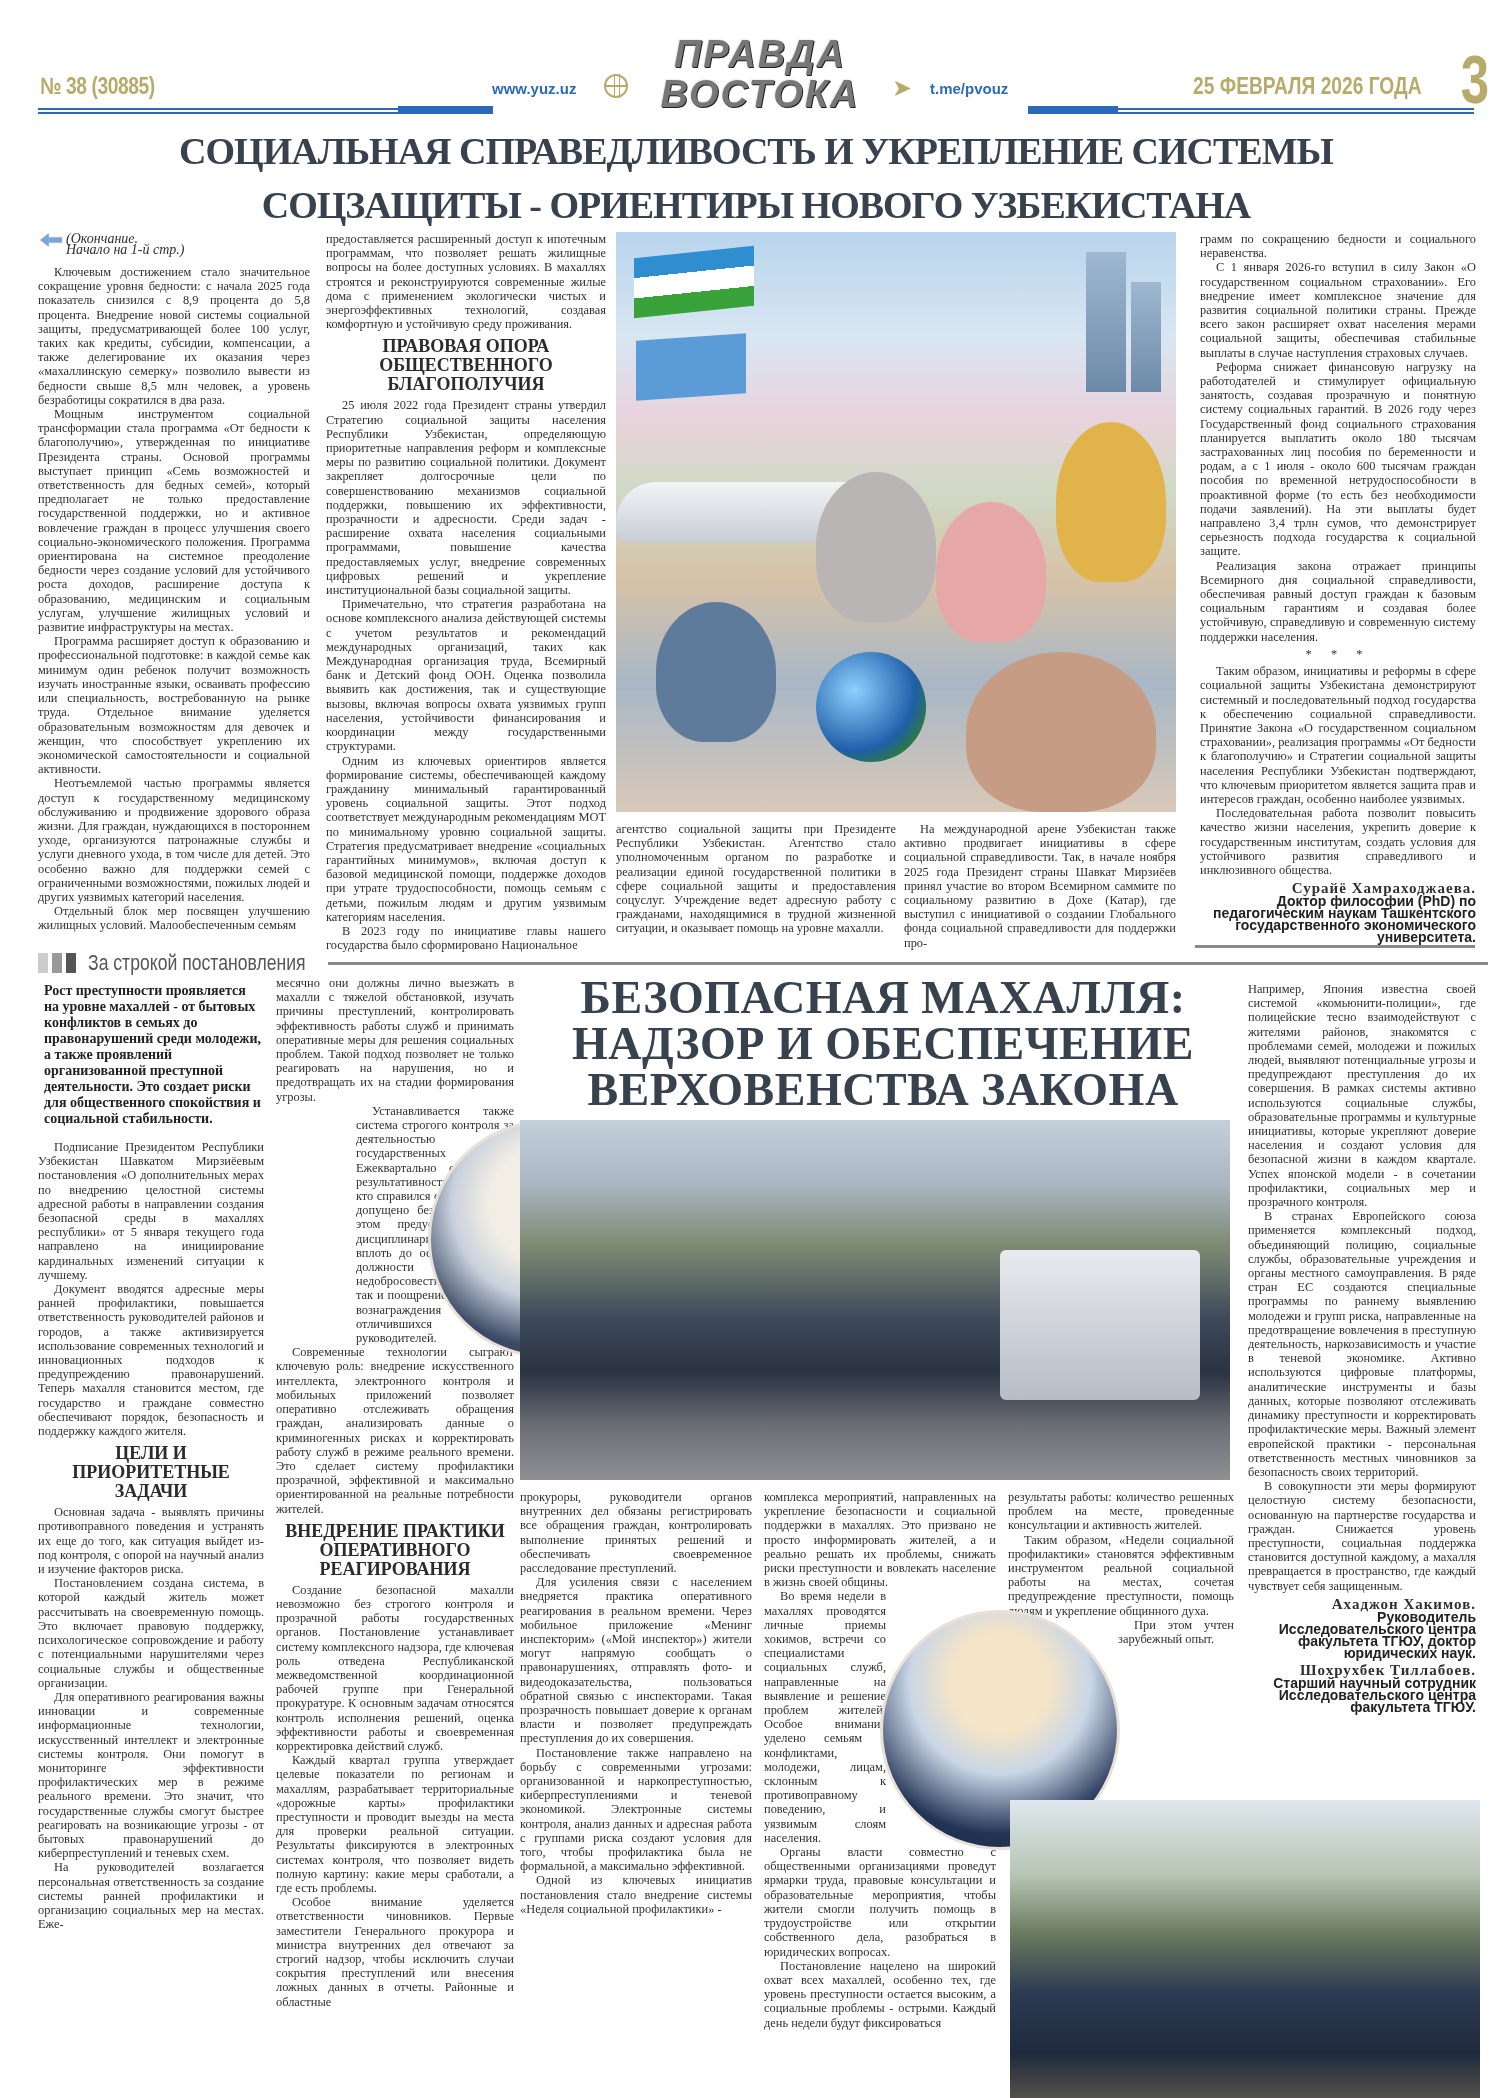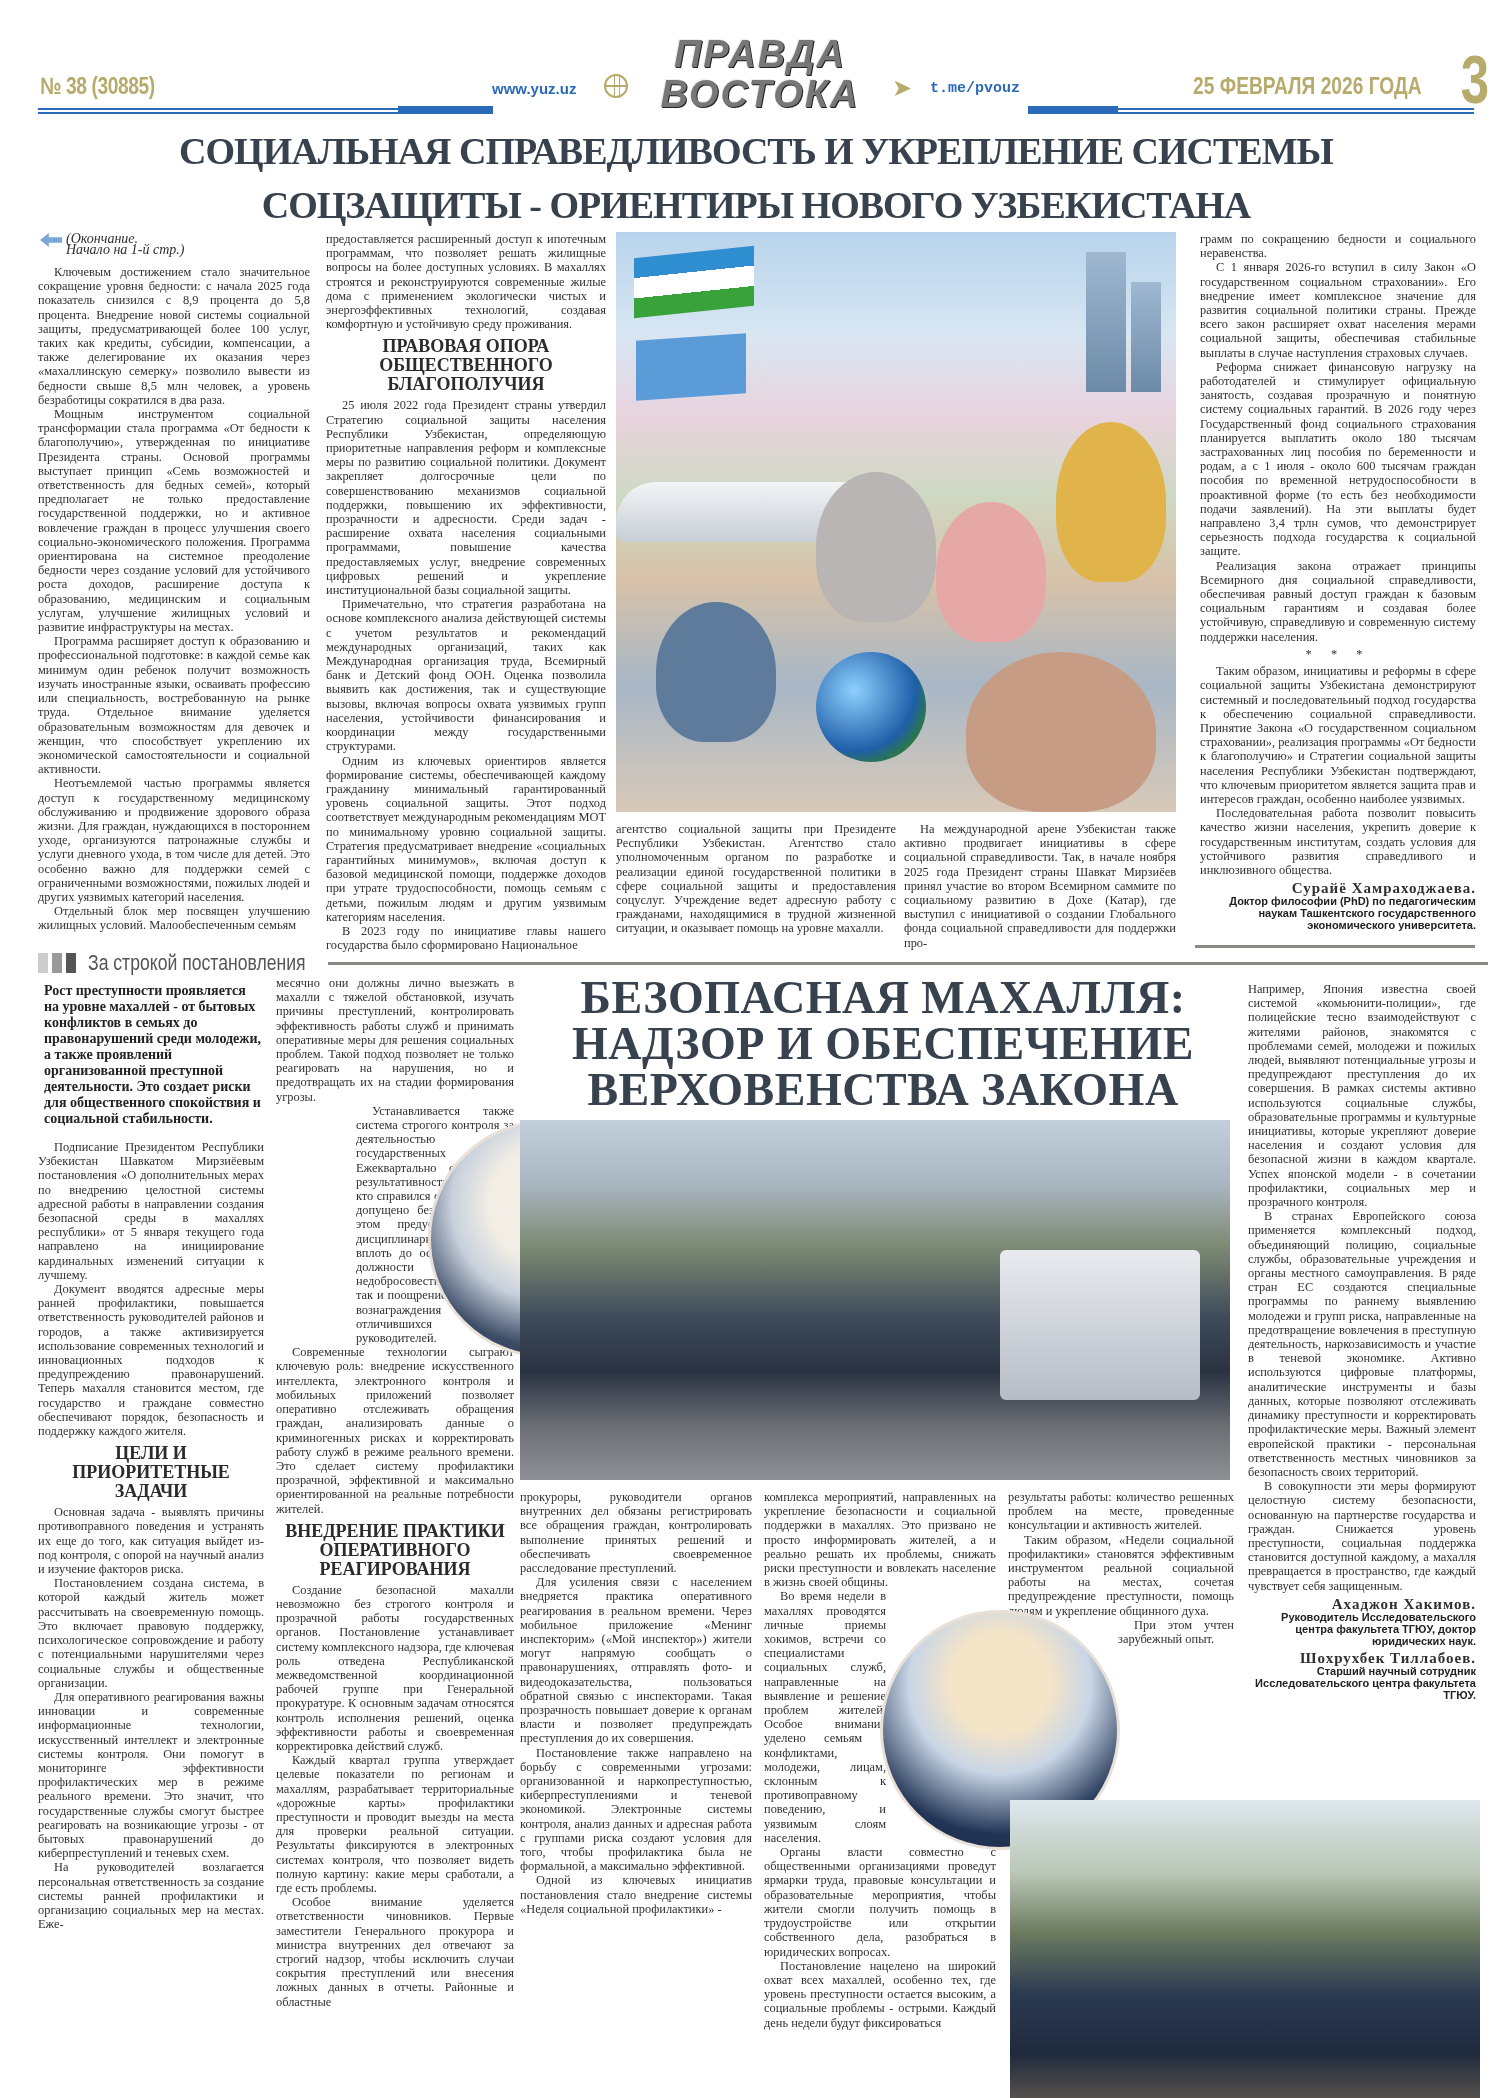--- a/index.html
+++ b/index.html
@@ -4,21 +4,21 @@
 <style>
   * { box-sizing: border-box; margin: 0; padding: 0; }
   body { width: 1512px; height: 2098px; background: #ffffff; font-family: "Liberation Serif", serif; color: #2a2a2a; overflow: hidden; position: relative; }
   .masthead { position: absolute; left: 0; top: 0; width: 1512px; height: 125px; }
   .issue { position: absolute; left: 40px; top: 72px; font-family: "Liberation Sans", sans-serif; font-weight: bold; font-size: 24px; color: #b7ab6c; letter-spacing: -0.5px; transform: scaleX(0.8); transform-origin: left; }
   .date { position: absolute; right: 90px; top: 72px; font-family: "Liberation Sans", sans-serif; font-weight: bold; font-size: 24px; color: #b7ab6c; transform: scaleX(0.8); transform-origin: right; }
   .pagenum { position: absolute; right: 18px; top: 40px; font-family: "Liberation Sans", sans-serif; font-weight: bold; font-size: 68px; color: #b7ab6c; transform: scaleX(0.75); }
   .rule { position: absolute; top: 106px; height: 8px; background: repeating-linear-gradient(#fff 0 2px, #2a6ab8 2px 4px); }
   .rule .thick { position: absolute; top: 0; height: 8px; background: #2a6ab8; }
   .web { position: absolute; left: 492px; top: 80px; font-family: "Liberation Sans", sans-serif; font-size: 15px; font-weight: bold; color: #2a6ab8; }
-  .tg { position: absolute; left: 930px; top: 80px; font-family: Liberation Mono, monospace; font-size: 15px; font-weight: bold; color: #2a6ab8; }
+  .tg { position: absolute; left: 930px; top: 80px; font-family: Liberation Sans, sans-serif; font-size: 15px; font-weight: bold; color: #2a6ab8; }
   .globe { position: absolute; left: 604px; top: 74px; width: 24px; height: 24px; border-radius: 50%; border: 2px solid #b7ab6c; }
   .globe::before { content:""; position:absolute; left:8px; top:-2px; width:4px; height:24px; border-left:1px solid #b7ab6c; border-right:1px solid #b7ab6c; }
   .globe::after { content:""; position:absolute; left:-2px; top:9px; width:24px; height:2px; background:#b7ab6c; }
   .plane { position: absolute; left: 892px; top: 74px; font-size: 24px; color: #b7ab6c; }
   .logo { position: absolute; left: 660px; top: 34px; width: 200px; text-align: center; font-family: "Liberation Sans", sans-serif; font-weight: bold; font-size: 38px; line-height: 40px; color: #777; letter-spacing: 2px; text-shadow: 1px 1px 0 #222, -1px -1px 0 #eee; font-style: italic; }
   .main-title { position: absolute; left: 20px; width: 1472px; top: 124px; text-align: center; font-family: "Liberation Serif", serif; font-weight: bold; font-size: 38px; line-height: 54px; color: #37424e; letter-spacing: -1px; }
   .col { position: absolute; font-size: 12.4px; line-height: 14.2px; text-align: justify; hyphens: auto; color: #303030; }
   .col p { text-indent: 16px; }
   .sub { text-align: center; font-weight: bold; font-size: 18px; line-height: 19px; color: #2b2b2b; margin: 6px 0 4px; text-indent: 0 !important; }
   .cont-note { font-style: italic; font-size: 14px; line-height: 11px; margin: 0 0 10px 28px; position: relative; }
@@ -36,21 +36,21 @@
   .section-tag .label { font-family: "Liberation Sans", sans-serif; font-size: 22px; color: #555; vertical-align: middle; transform: scaleX(0.8); display: inline-block; transform-origin: left; margin-left: 4px; }
   .section-tag .line { position: absolute; left: 290px; top: 12px; height: 3px; width: 1160px; background: #8a8a84; }
   .divider-top { position: absolute; left: 1195px; top: 945px; width: 280px; height: 3px; background: #8a8a84; }
   .lead { position: absolute; left: 44px; top: 983px; width: 220px; font-weight: bold; font-size: 14px; line-height: 16px; color: #222; }
   .mid-title { position: absolute; left: 548px; top: 975px; width: 670px; text-align: center; font-weight: bold; font-size: 46px; line-height: 46px; color: #37424e; letter-spacing: 0.5px; }
   .circle-img { position: absolute; left: 428px; top: 1120px; width: 238px; height: 238px; border-radius: 50%; border: 3px solid #e9e0d8; background: radial-gradient(circle at 50% 35%, #f3eee5 0 30%, #c8d1dc 50%, #3b4a66 75%, #2c3549 100%); overflow: hidden; }
   .circle-img2 { position: absolute; left: 880px; top: 1610px; width: 240px; height: 240px; border-radius: 50%; border: 3px solid #e9e0d8; background: radial-gradient(circle at 50% 30%, #f4e4c8 0 25%, #c9d6e6 45%, #223456 75%, #1b2640 100%); }
   .big-photo { left: 520px; top: 1120px; width: 710px; height: 360px; background: linear-gradient(180deg, #c3cfdb 0%, #a9b5c0 18%, #7d8a73 35%, #3e4a5a 55%, #2a3342 70%, #6b6e74 85%, #8e9094 100%); }
   .bottom-photo { left: 1010px; top: 1800px; width: 470px; height: 298px; background: linear-gradient(180deg, #dfe7ee 0%, #b7c6b4 25%, #6a7a5f 45%, #2c3a52 65%, #1f2a3d 85%, #55504c 100%); }
   .sig-name { text-align: right; font-weight: bold; font-size: 15px; letter-spacing: 1px; margin-top: 4px; }
-  .sig-role { text-align: right; font-family: "Liberation Sans", sans-serif; font-weight: bold; font-size: 11px; line-height: 12px; color: #222; }
+  .sig-role { text-align: right; font-family: "Liberation Sans", sans-serif; font-weight: bold; font-size: 14px; line-height: 12px; color: #222; }
   .stars { text-align: center; letter-spacing: 8px; margin: 3px 0; }
   .bus { position:absolute; left: 480px; top: 130px; width: 200px; height: 150px; background: linear-gradient(#e8eaee, #b6bcc6); border-radius: 6px; }
 </style>
 </head>
 <body>
 
 <header class="masthead">
   <div class="issue">№ 38 (30885)</div>
   <div class="rule" style="left:38px;width:455px;">
       <div class="thick" style="left:360px;width:95px;"></div>

